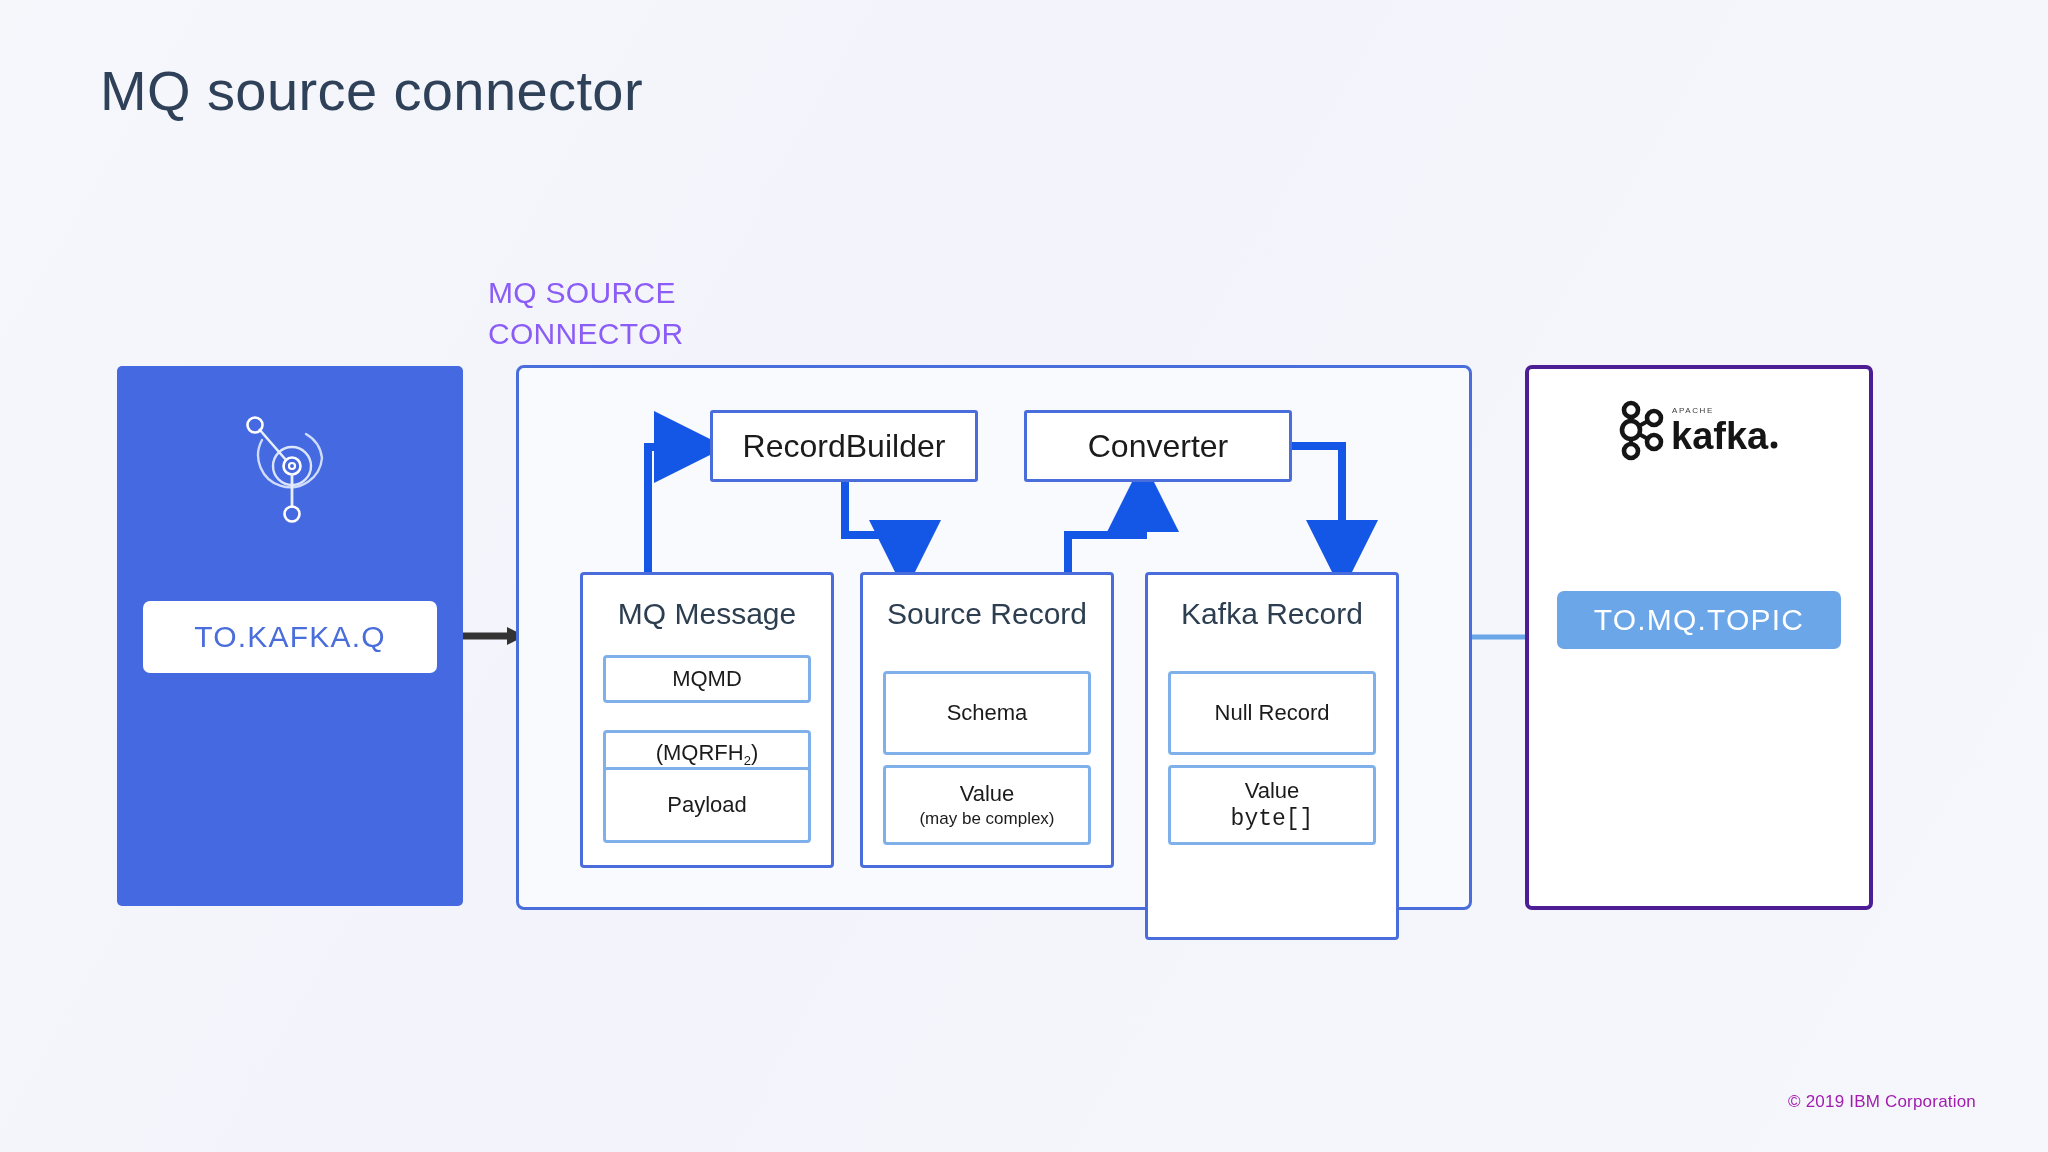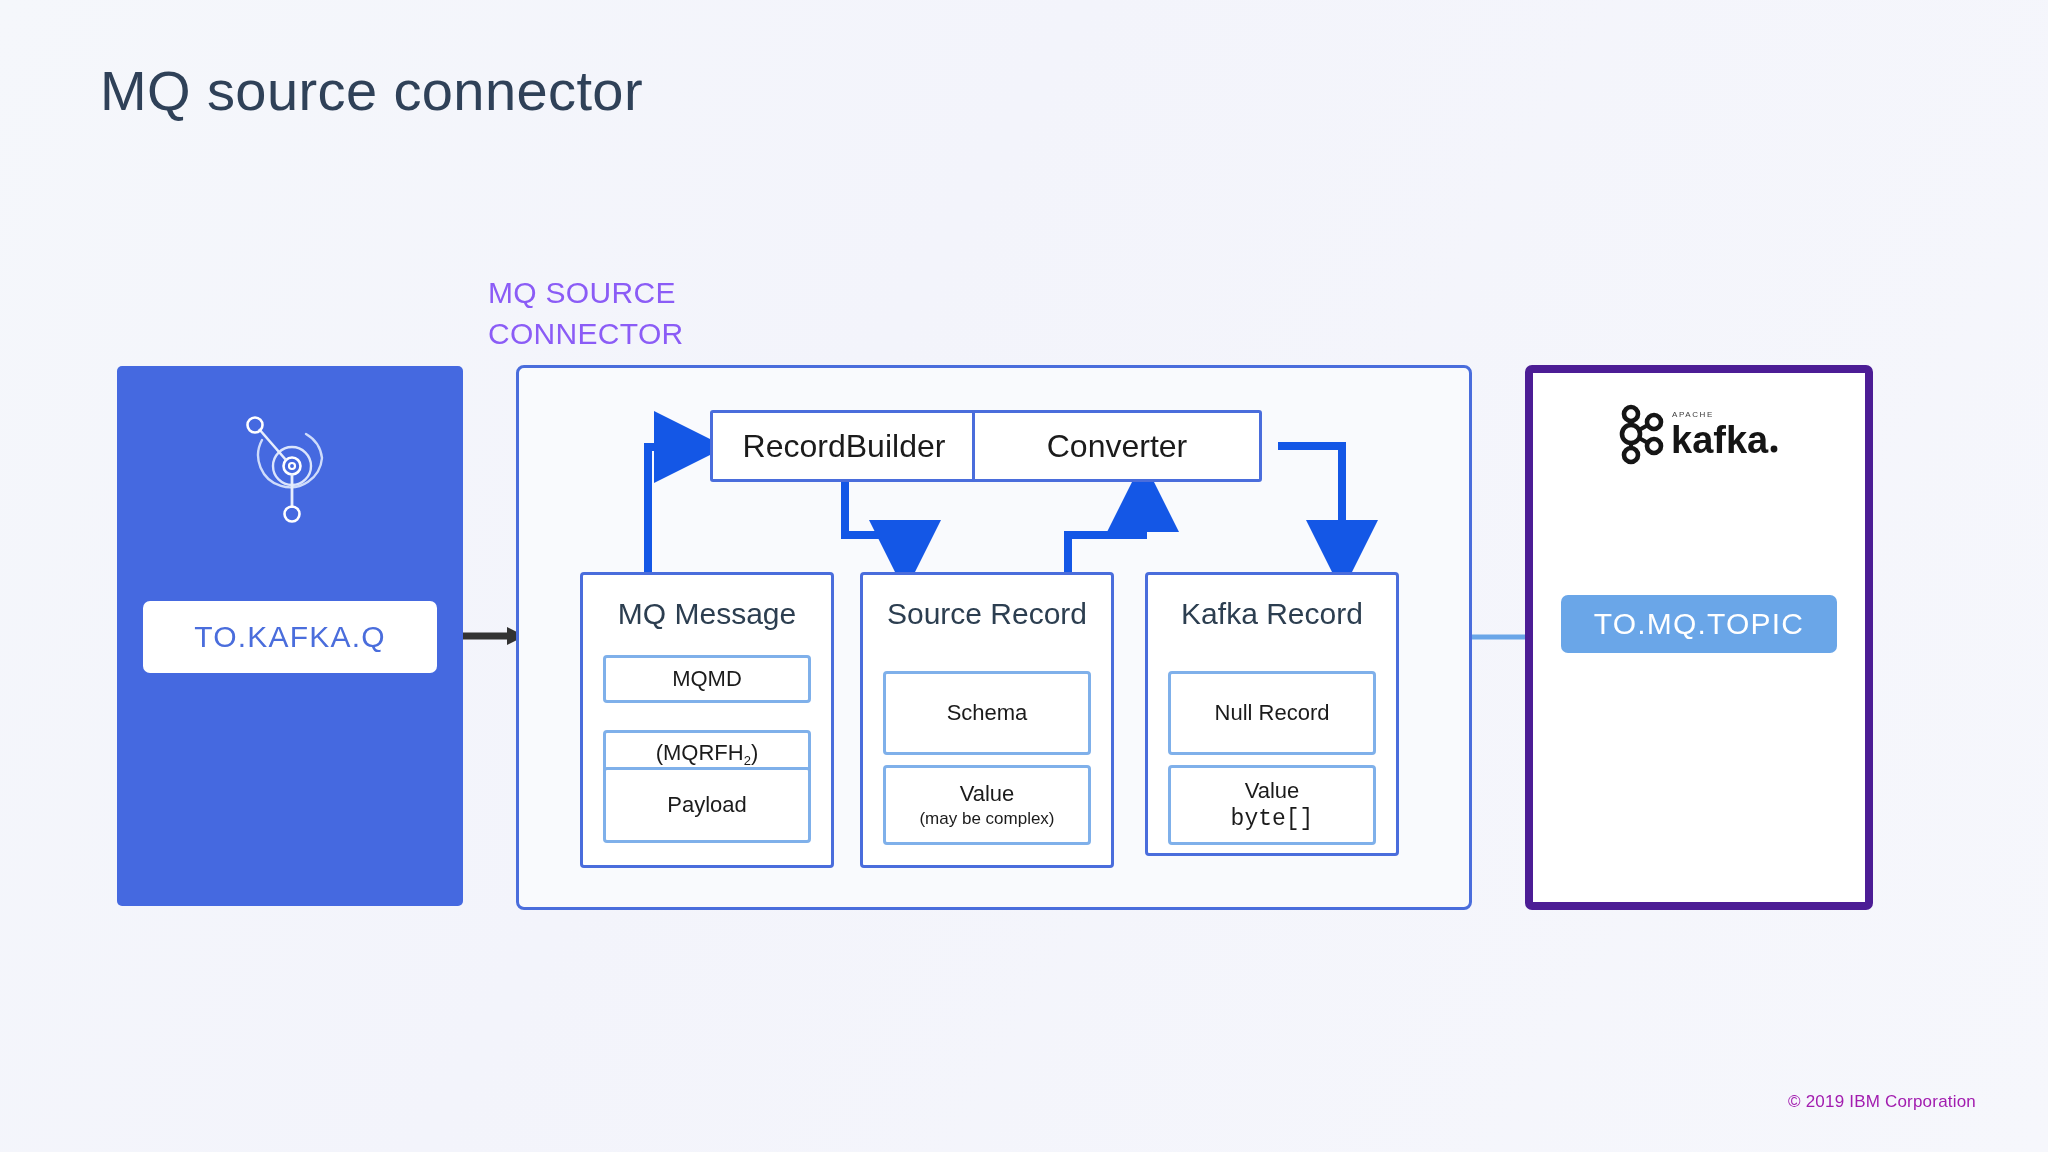--- a/index.html
+++ b/index.html
@@ -108,21 +108,21 @@
     border: 3px solid #4a6ddc;
     border-radius: 3px;
     box-sizing: border-box;
     display: flex;
     align-items: center;
     justify-content: center;
     font-size: 32px;
     color: #1b1b1b;
   }
   .proc-recordbuilder { left: 710px; top: 410px; width: 268px; height: 72px; }
-  .proc-converter     { left: 972px; top: 410px; width: 290px; height: 72px; }
+  .proc-converter     { left: 1024px; top: 410px; width: 268px; height: 72px; }
 
   
   .struct-box {
     position: absolute;
     background: #ffffff;
     border: 3px solid #4a6ddc;
     border-radius: 4px;
     box-sizing: border-box;
   }
   .struct-title {
@@ -157,21 +157,21 @@
     font-family: "Liberation Mono", "DejaVu Sans Mono", monospace;
     font-size: 23px;
     letter-spacing: 0px;
     margin-top: 2px;
   }
   .sub-sub { font-size: 13px; vertical-align: sub; }
 
   
   .box-mq      { left: 580px;  top: 572px;  width: 254px; height: 296px; }
   .box-source  { left: 860px;  top: 572px;  width: 254px; height: 296px; }
-  .box-kafka   { left: 1145px; top: 572px;  width: 254px; height: 284px; }
+  .box-kafka   { left: 1145px; top: 572px;  width: 254px; height: 368px; }
 
   .mq-sub1 { left: 20px; top: 80px;  right: 20px; height: 48px; }
   .mq-sub2 { left: 20px; top: 155px; right: 20px; height: 48px; }
   .mq-sub3 { left: 20px; top: 192px; right: 20px; height: 76px; }
 
   .sr-sub1 { left: 20px; top: 96px;  right: 20px; height: 84px; }
   .sr-sub2 { left: 20px; top: 190px; right: 20px; height: 80px; }
 
   .kr-sub1 { left: 20px; top: 96px;  right: 20px; height: 84px; }
   .kr-sub2 { left: 20px; top: 190px; right: 20px; height: 80px; }
@@ -187,21 +187,21 @@
   }
 
   
   .kafka-panel {
     position: absolute;
     left: 1525px;
     top: 365px;
     width: 348px;
     height: 545px;
     background: #ffffff;
-    border: 8px solid #4c1d95;
+    border: 4px solid #4c1d95;
     border-radius: 7px;
     box-sizing: border-box;
   }
   .kafka-logo {
     position: absolute;
     left: 50%;
     top: 30px;
     transform: translateX(-50%);
     width: 166px;
     height: 62px;

